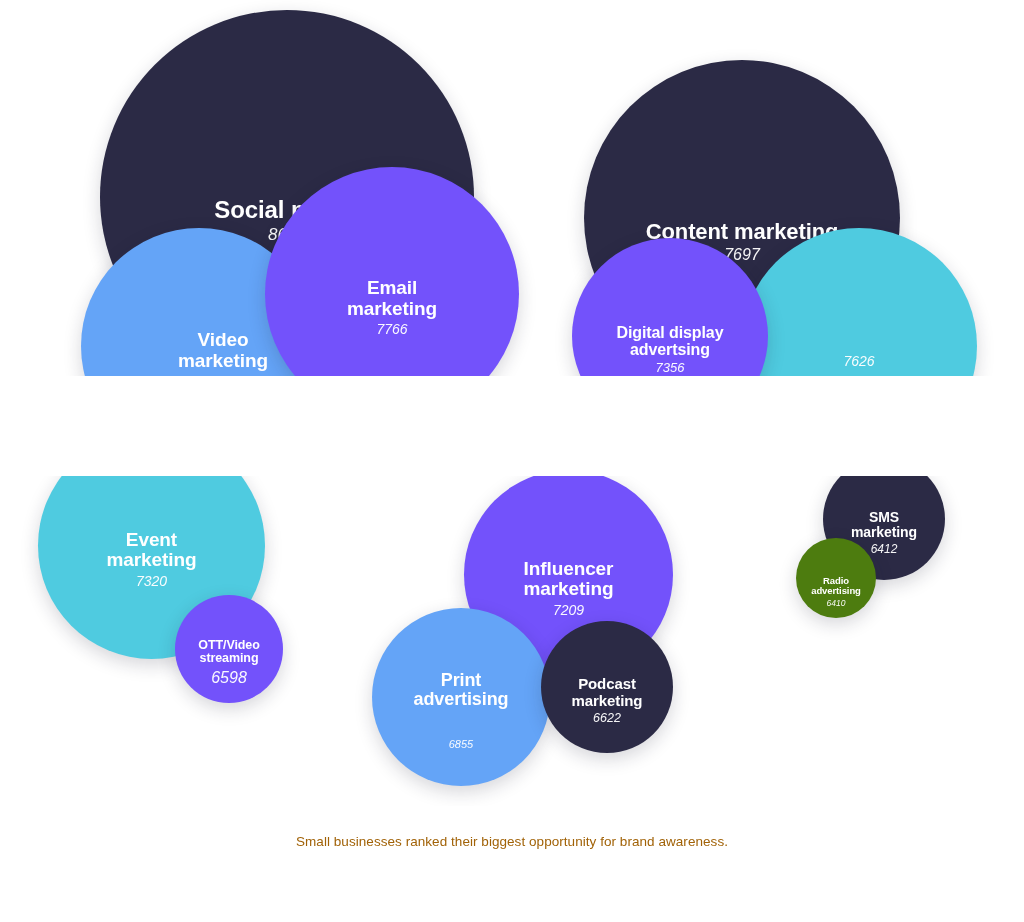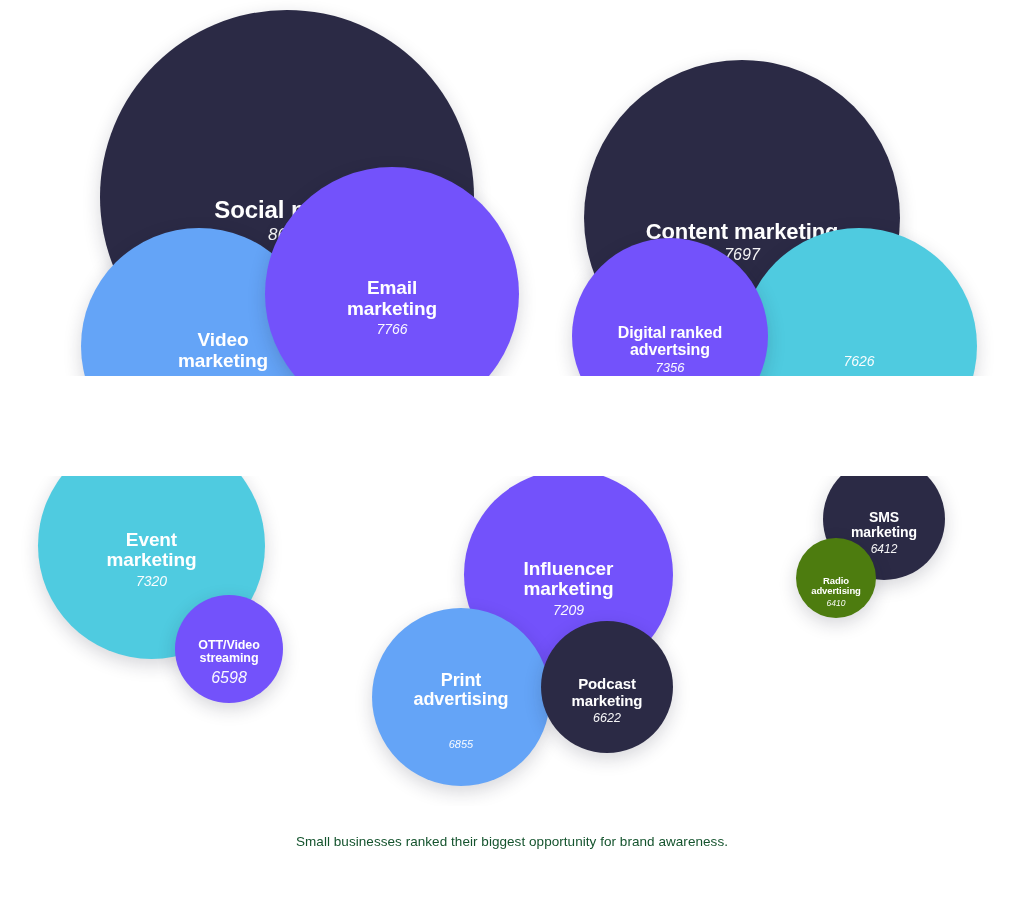--- a/index.html
+++ b/index.html
@@ -79,21 +79,21 @@
   }
 
   
   #caption {
     position: absolute;
     left: 0;
     top: 834px;
     width: 1024px;
     text-align: center;
     font-size: 13.5px;
-    color: #14532d;
+    color: #a16207;
     font-weight: 400;
     letter-spacing: 0.05px;
   }
 </style>
 </head>
 <body>
 
 <div id="chart-root">
 
   <div class="band" id="band-top">
@@ -123,21 +123,21 @@
 
     <div class="bubble tx-lower2" style="left:584px; top:60px; width:316px; height:316px; background:#2b2a45; z-index:1;">
       <div class="b-wrap">
         <div class="b-label" style="font-size:22px;">Content marketing</div>
         <div class="b-value" style="font-size:16px;">7697</div>
       </div>
     </div>
 
     <div class="bubble tx-lower" style="left:572px; top:238px; width:196px; height:196px; background:#7352fb; z-index:3;">
       <div class="b-wrap">
-        <div class="b-label" style="font-size:16px;">Digital ranked
+        <div class="b-label" style="font-size:16px;">Digital display
 advertsing</div>
         <div class="b-value" style="font-size:13px;">7356</div>
       </div>
     </div>
 
     <div class="bubble tx-lower" style="left:741px; top:228px; width:236px; height:236px; background:#4fcbe0; z-index:2;">
       <div class="b-wrap">
         <div class="b-value" style="font-size:14px;">7626</div>
       </div>
     </div>

